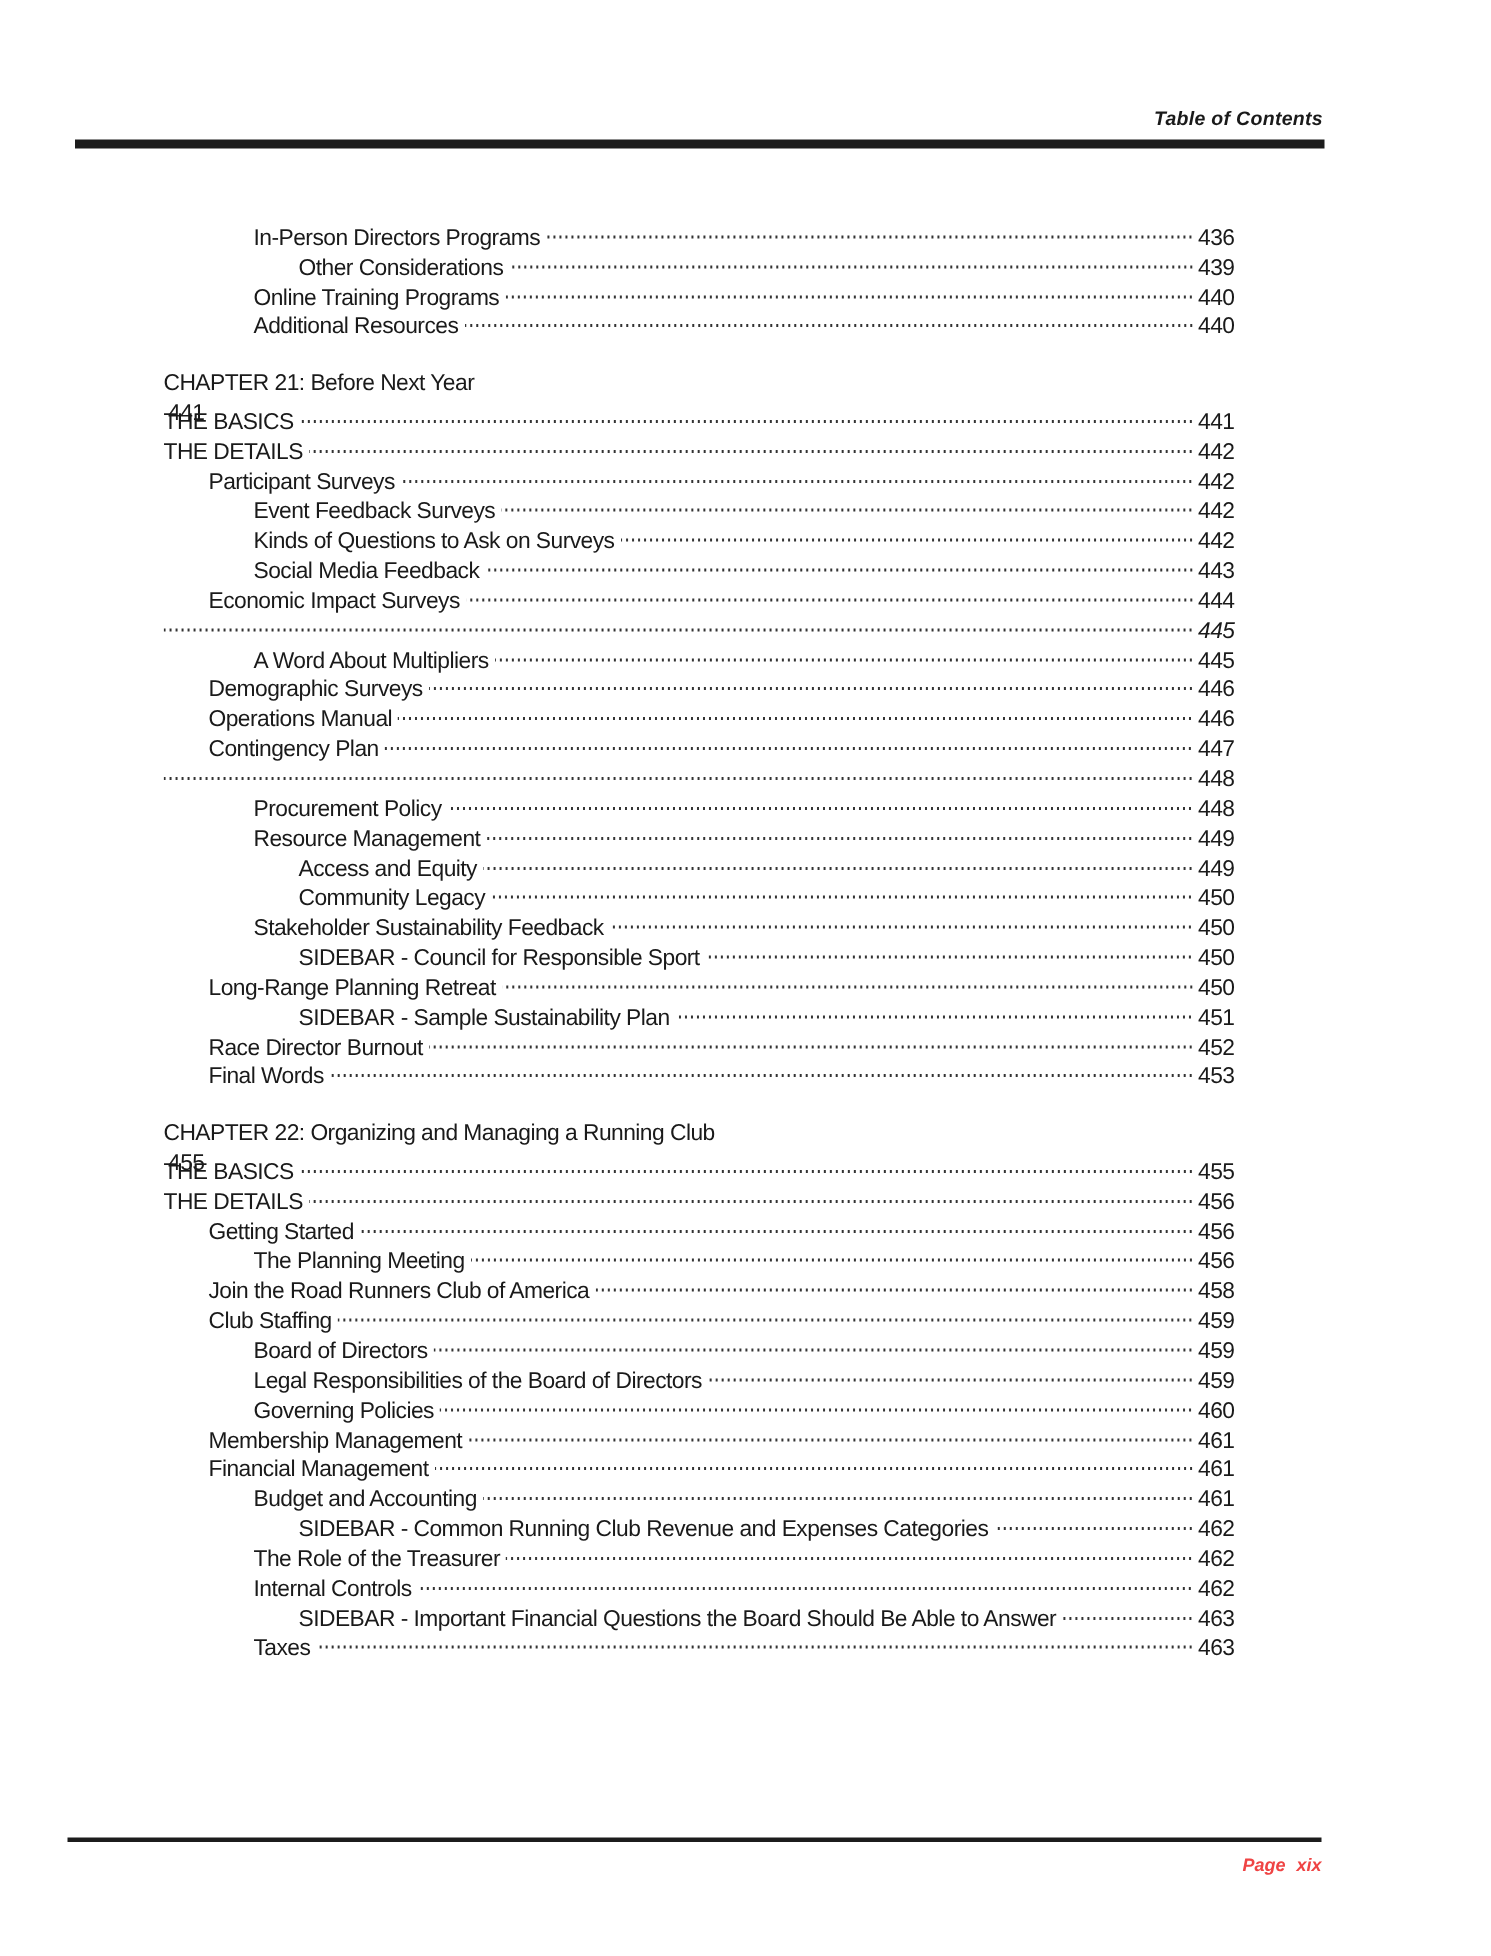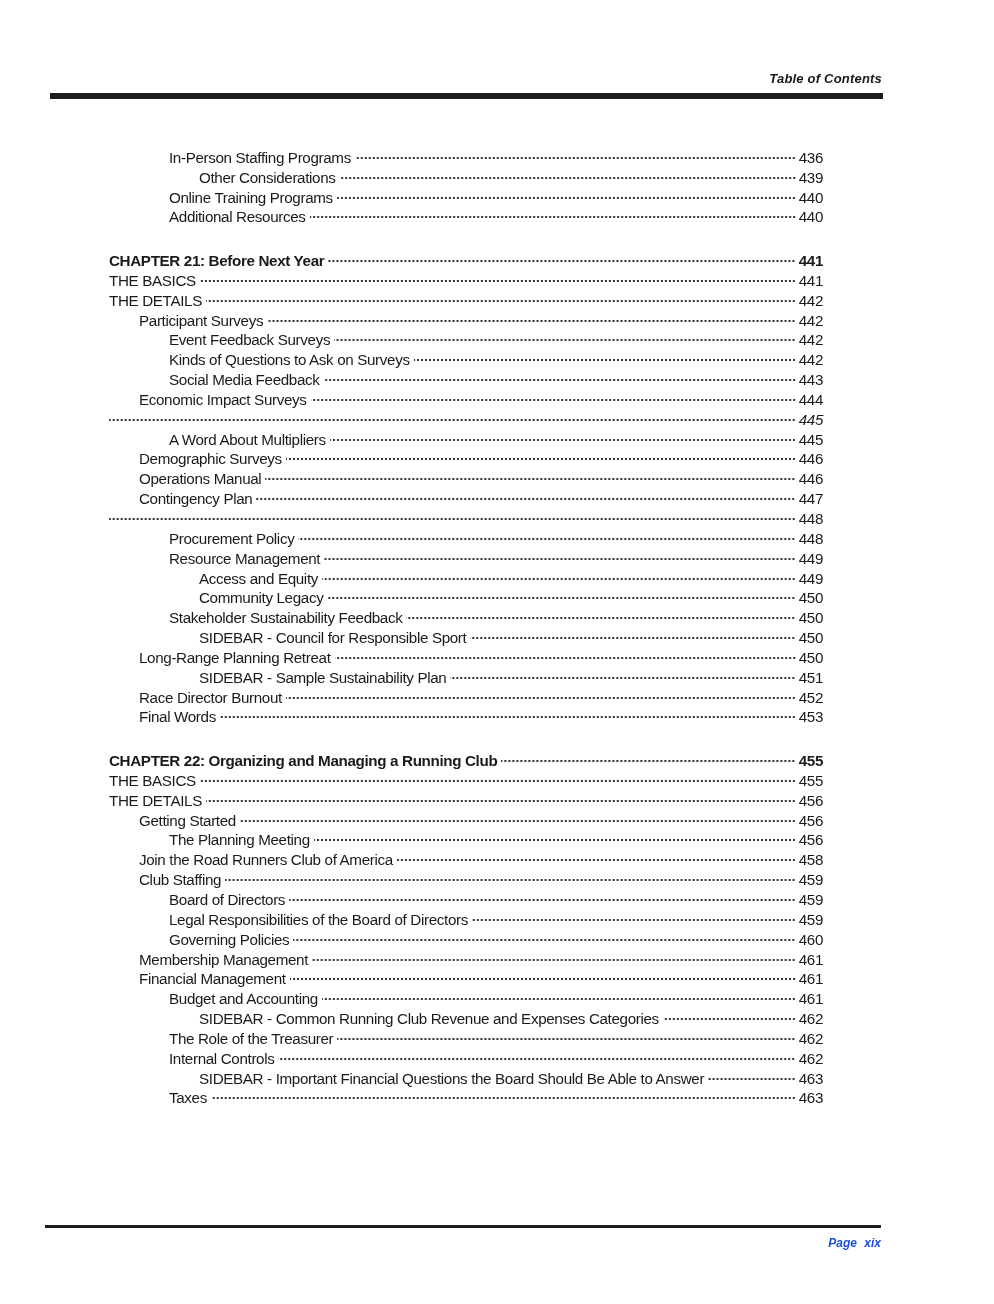--- a/index.html
+++ b/index.html
@@ -41,21 +41,21 @@
       height: 3px;
       background: #1c1c1c;
     }
     .footer-page {
       position: absolute;
       right: 113px;
       top: 1236px;
       font-size: 12px;
       font-weight: bold;
       font-style: italic;
-      color: #1d4ed8;
+      color: #ef4444;
       word-spacing: 4px;
     }
     .toc {
       position: absolute;
       left: 109px;
       top: 143px;
       width: 714px;
     }
     .toc-row {
       display: flex;
@@ -93,32 +93,32 @@
     }
     .toc-row .page {
       flex: 0 0 auto;
       padding-left: 3px;
       text-align: center;
     }
     .lvl-0 .label { padding-left: 0; }
     .lvl-1 .label { margin-left: 30px; }
     .lvl-2 .label { margin-left: 60px; }
     .lvl-3 .label { margin-left: 90px; }
-    .chapter { font-weight: bold; }
+    .chapter { font-weight: normal; flex-direction: column; }
     .italic .label, .italic .page { font-style: italic; }
   </style>
 </head>
 <body>
 
 <div class="header-title">Table of Contents</div>
 <div class="header-rule"></div>
 
 <div class="toc">
   <div class="toc-row lvl-2">
-      <span class="label">In-Person Staffing Programs</span>
+      <span class="label">In-Person Directors Programs</span>
       <span class="leader"></span>
       <span class="page">436</span>
     </div>
   <div class="toc-row lvl-3">
       <span class="label">Other Considerations</span>
       <span class="leader"></span>
       <span class="page">439</span>
     </div>
   <div class="toc-row lvl-2">
       <span class="label">Online Training Programs</span>

